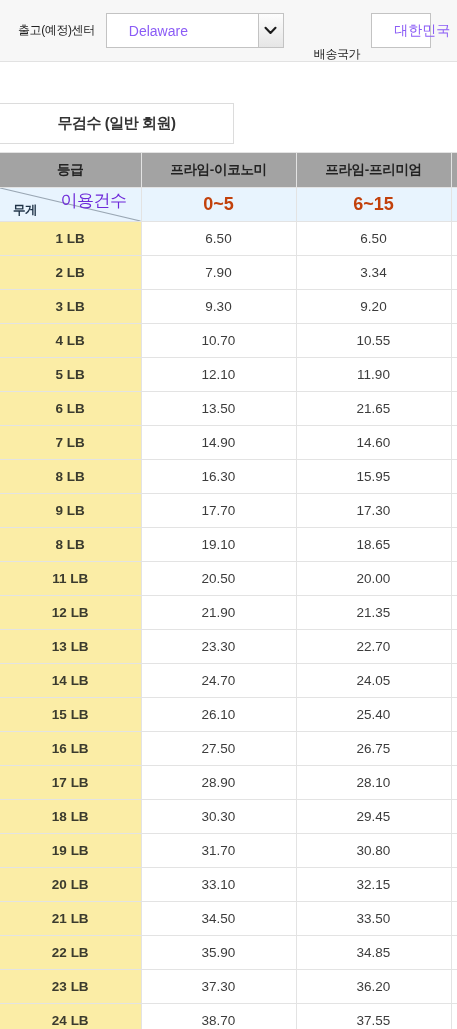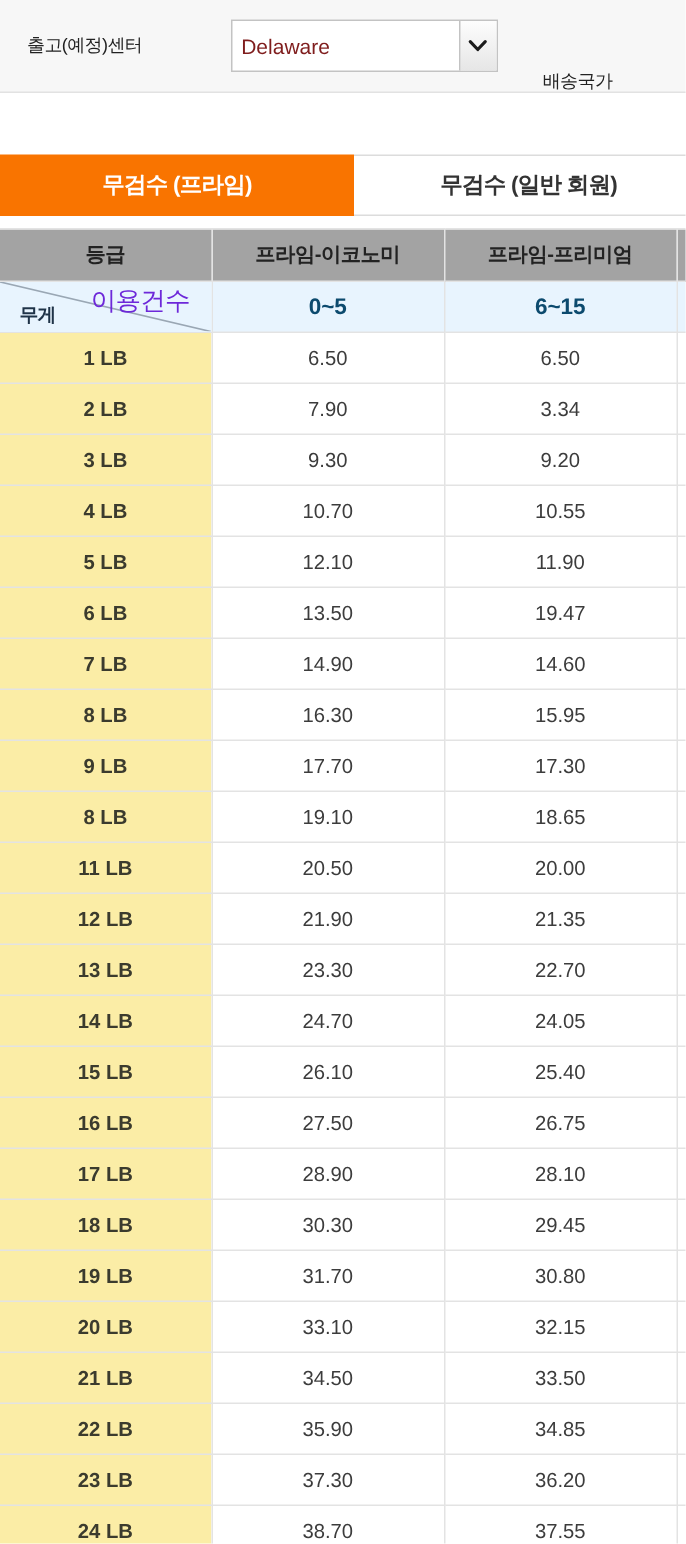--- a/index.html
+++ b/index.html
@@ -28,22 +28,22 @@
   }
   .select-wrap {
     position: relative; display: inline-block;
     margin-left: 11px;
   }
   .fake-select {
     width: 178px; height: 35px;
     background: #ffffff;
     border: 1px solid #c3c3c3;
     display: flex; align-items: center;
-    padding-left: 6px;
-    font-size: 14px; color: #7f1d1d; margin-left: 48px;
+    padding-left: 22px;
+    font-size: 14px; color: #8b5cf6;
   }
   .fake-select.narrow { width: 60px; }
   .sel-arrow {
     position: absolute; right: 1px; top: 1px;
     width: 25px; height: 33px;
     background: linear-gradient(#fdfdfd, #e6e6e6);
     border-left: 1px solid #c3c3c3;
     display: flex; align-items: center; justify-content: center;
   }
   .sel-arrow svg { display: block; }
@@ -98,24 +98,24 @@
 
   thead th.grade {
     background: #a3a3a3;
     color: #222;
     font-weight: 700;
     letter-spacing: -0.3px;
     height: 35px;
   }
   thead th.tier {
     background: #e8f4fe;
-    color: #0c4a6e;
+    color: #c2410c;
     font-weight: 700;
     height: 32px;
-    font-size: 15px;
+    font-size: 18px;
   }
   
   th.corner {
     background: #e8f4fe;
     position: relative;
     height: 35px;
     overflow: hidden;
   }
   th.corner .diag {
     position: absolute; left: 0; top: 0; width: 100%; height: 100%;
@@ -167,23 +167,20 @@
     <span class="tb-label second">배송국가</span>
 
     <span class="select-wrap">
       <div class="fake-select narrow">
         <span>대한민국</span>
       </div>
     </span>
   </div>
 
   <div class="tabs">
-    <div class="tab active">
-      <span>무검수 (프라임)</span>
-    </div>
     <div class="tab inactive">
       <span>무검수 (일반 회원)</span>
     </div>
   </div>
 
   <div class="tablewrap">
     <table class="rate">
       <colgroup>
         <col class="c-weight">
           <col class="c-data">
@@ -237,21 +234,21 @@
           </tr>
           <tr>
             <td class="w">5 LB</td>
             <td class="v">12.10</td>
             <td class="v">11.90</td>
             <td class="v"></td>
           </tr>
           <tr>
             <td class="w">6 LB</td>
             <td class="v">13.50</td>
-            <td class="v">19.47</td>
+            <td class="v">21.65</td>
             <td class="v"></td>
           </tr>
           <tr>
             <td class="w">7 LB</td>
             <td class="v">14.90</td>
             <td class="v">14.60</td>
             <td class="v"></td>
           </tr>
           <tr>
             <td class="w">8 LB</td>

